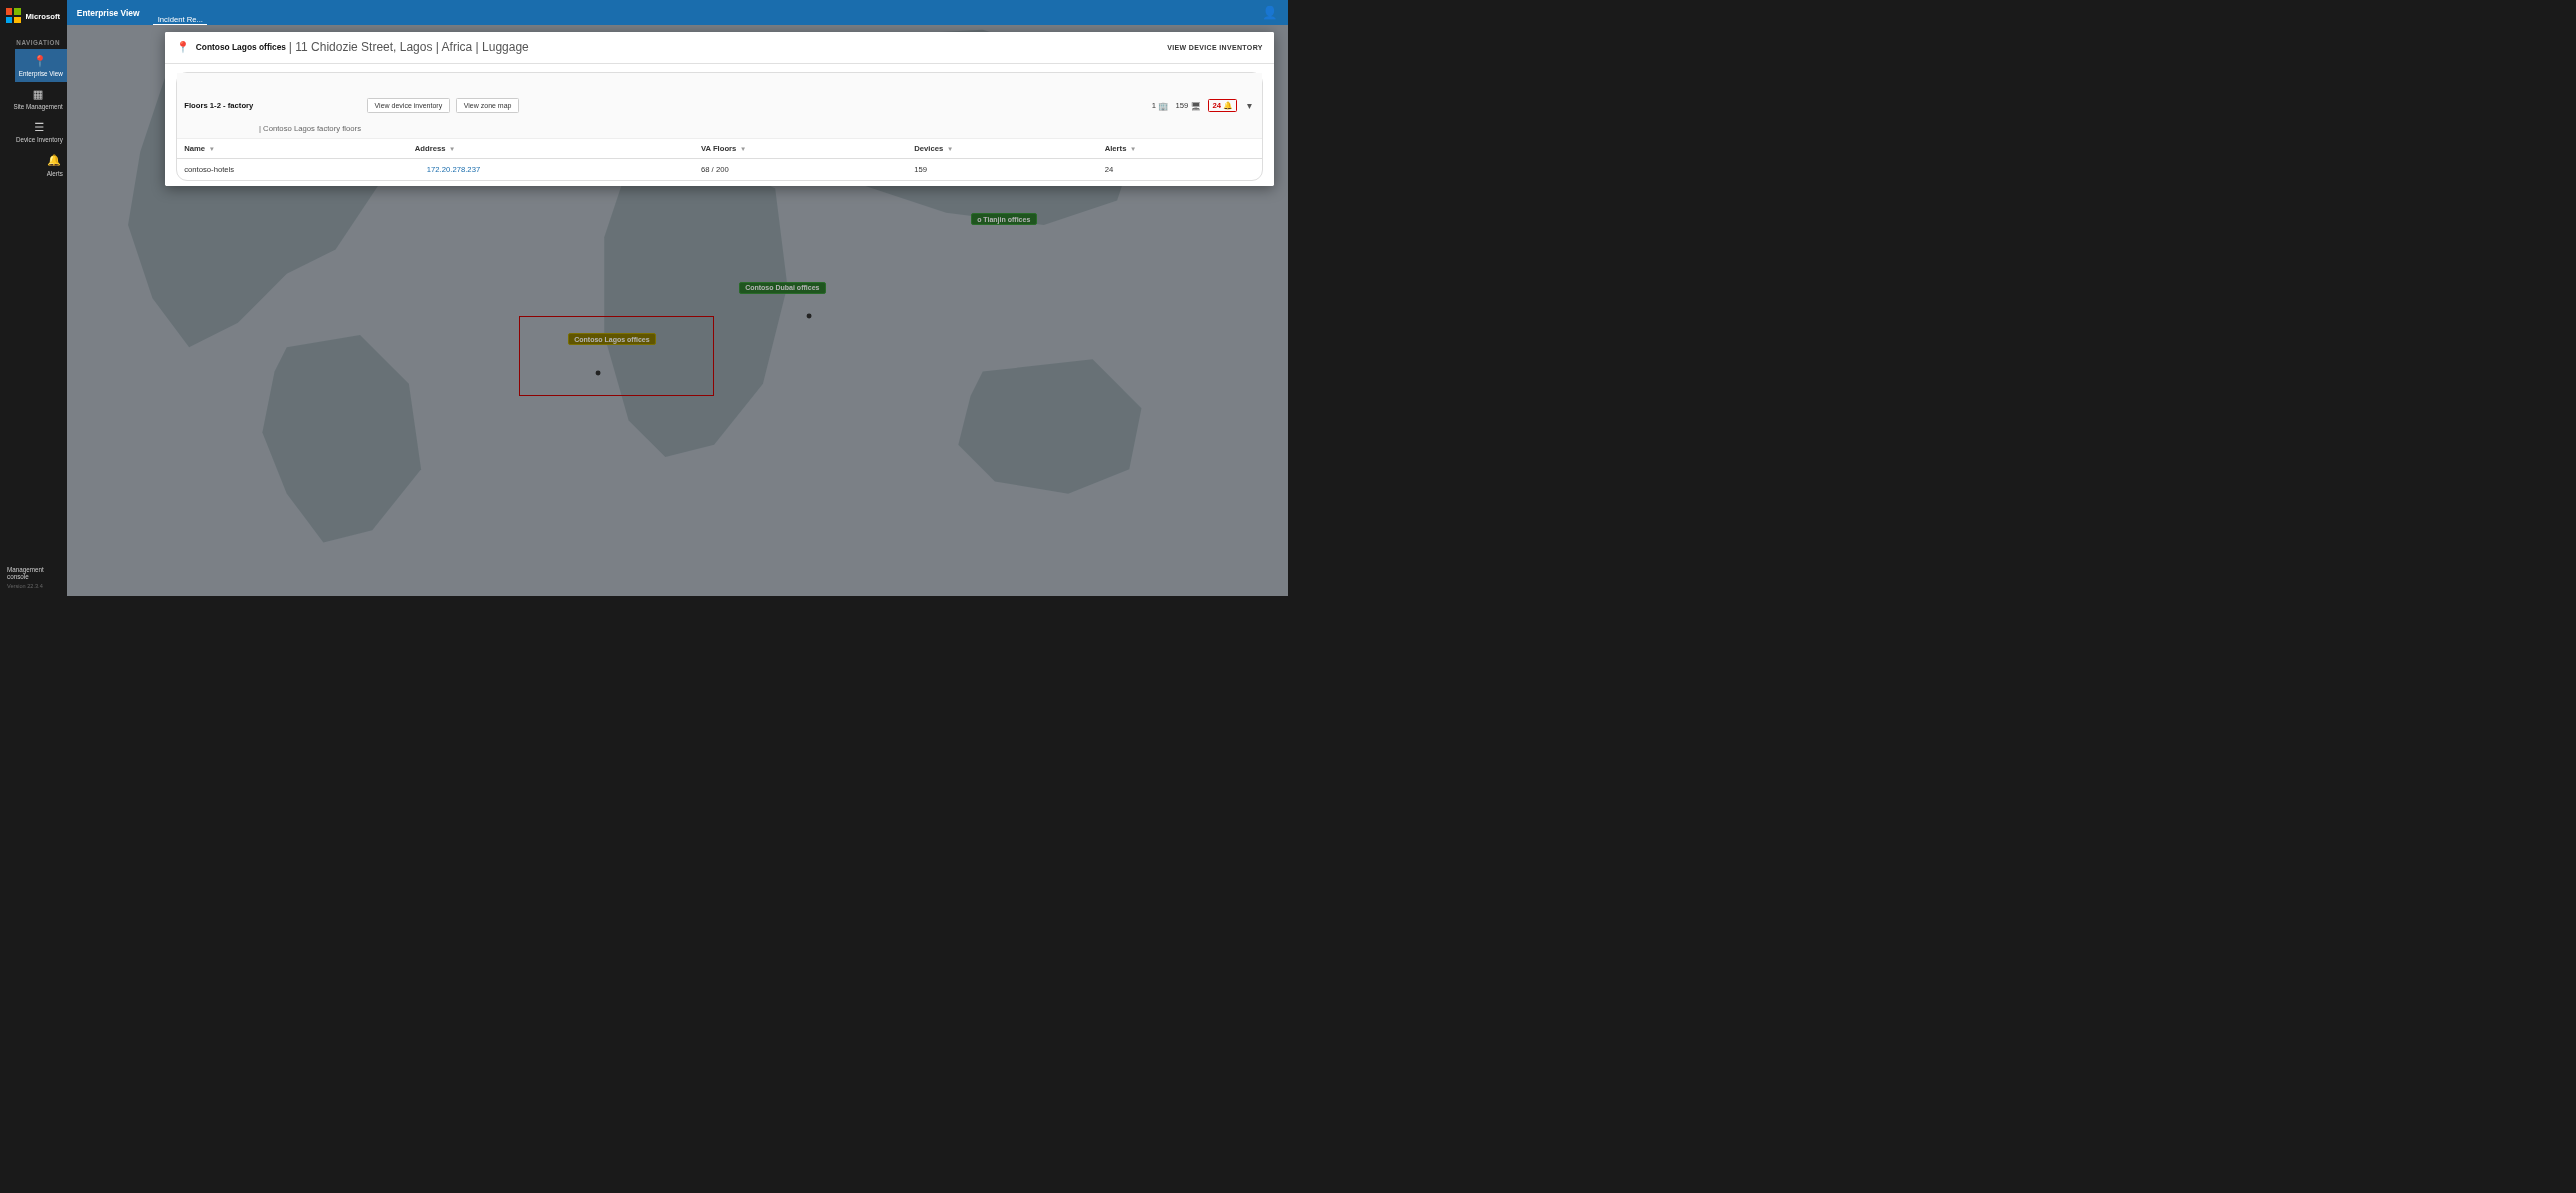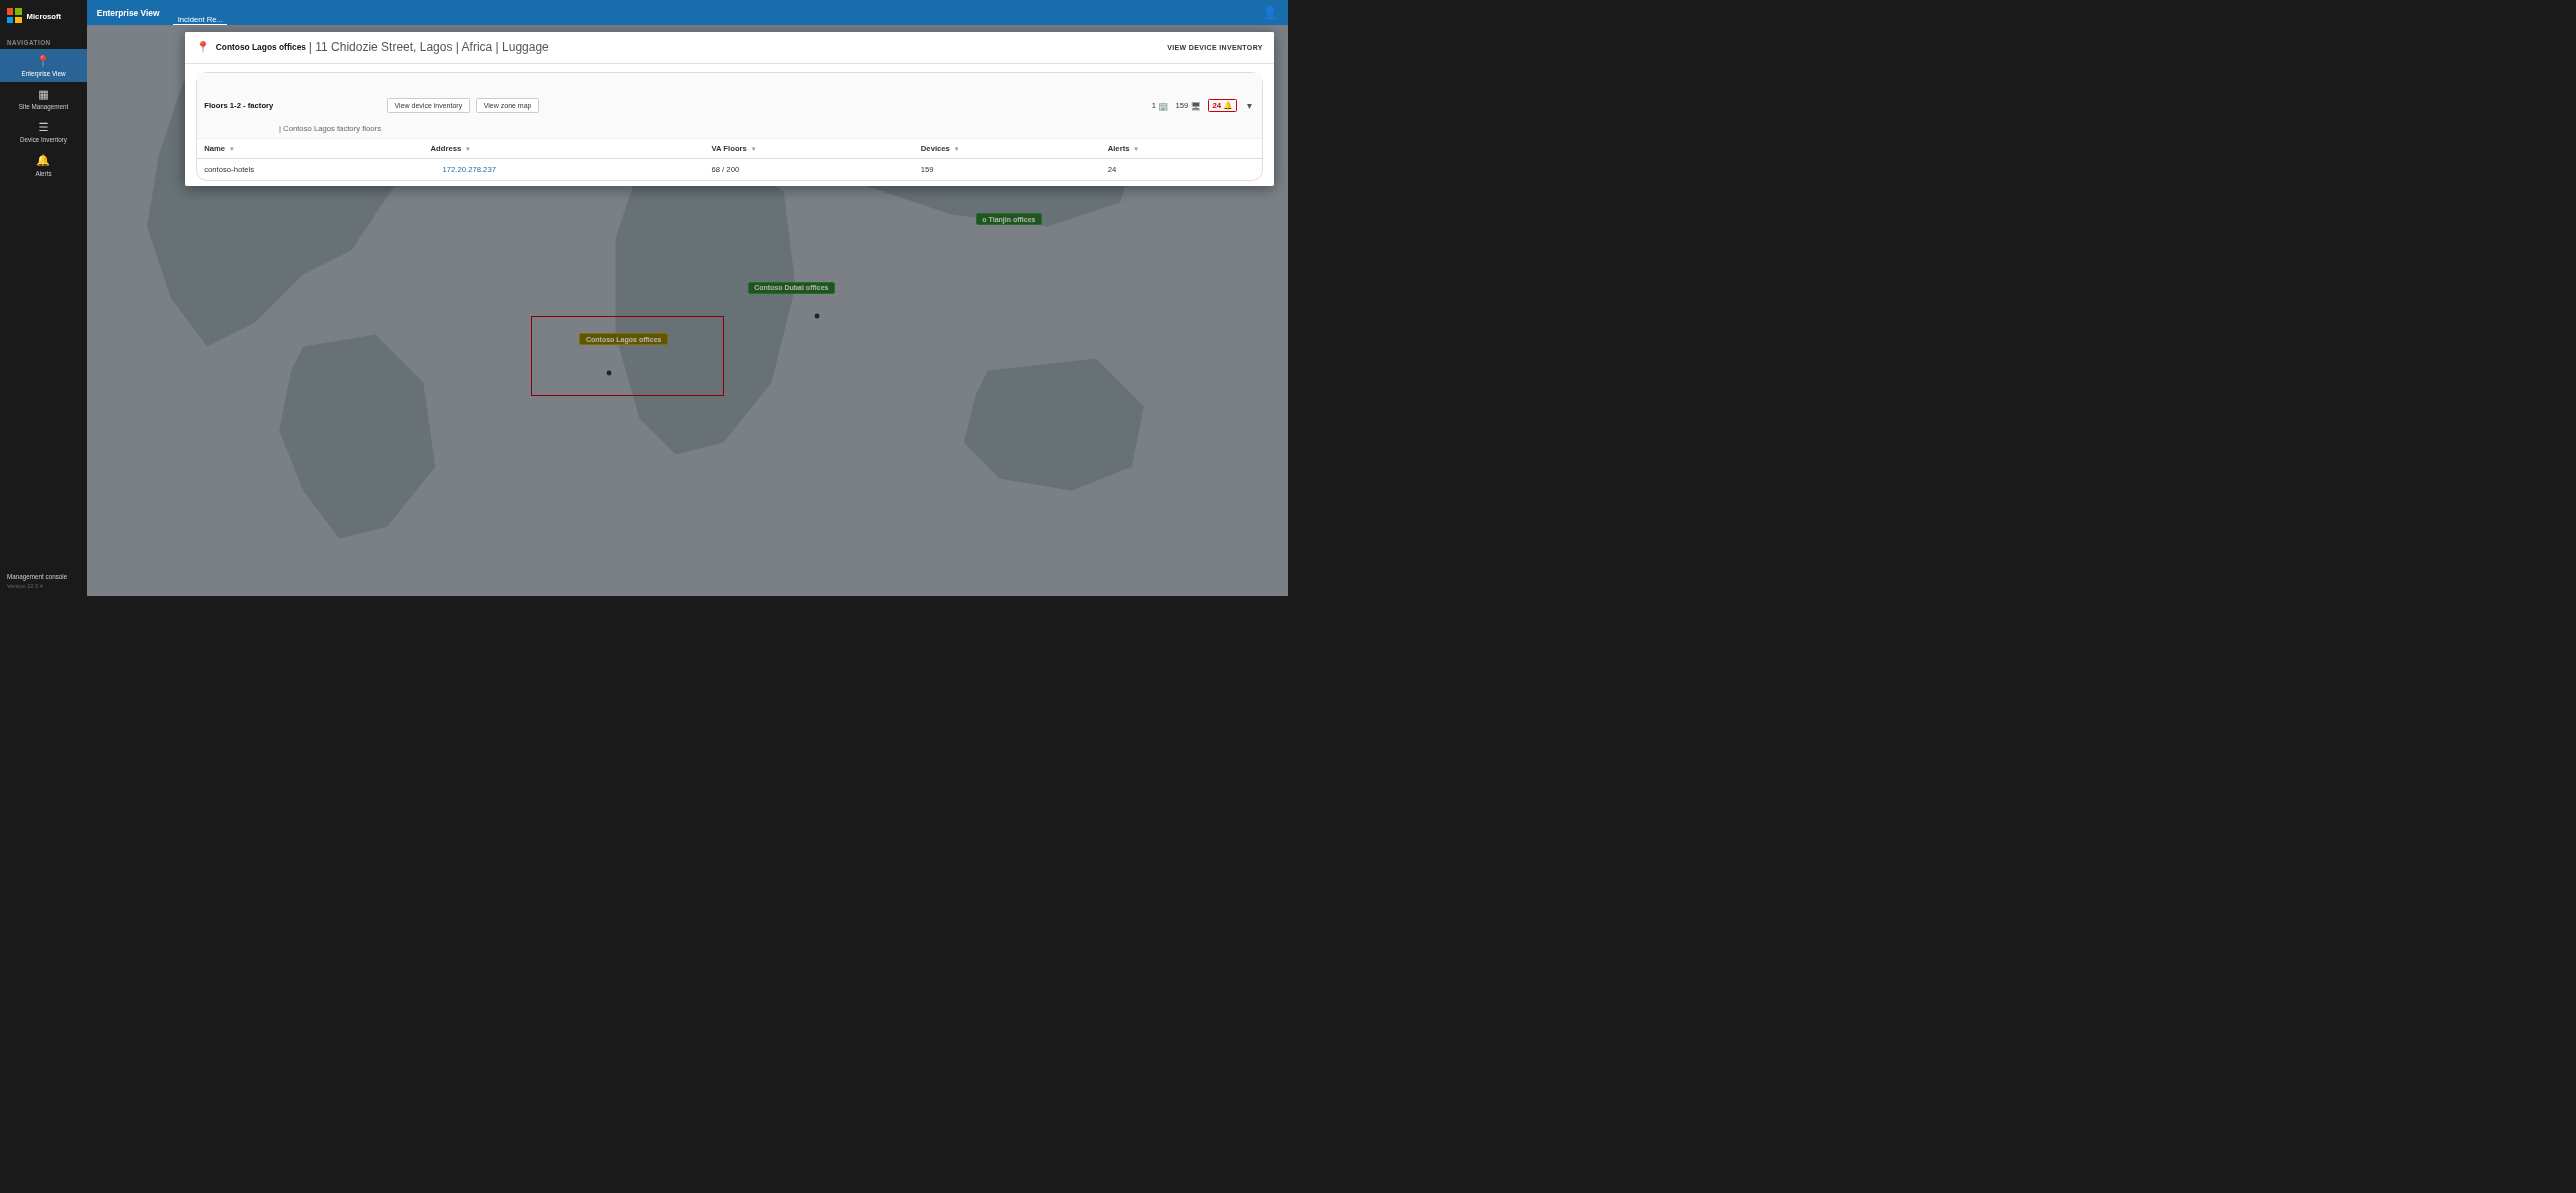--- a/index.html
+++ b/index.html
@@ -1,25 +1,26 @@
 <!DOCTYPE html>
 <html style="font-size:11.2px"><head>
   <meta charset="utf-8">
   <style>
     * { box-sizing: border-box; margin: 0; padding: 0; }
     body { font-family: 'Segoe UI', Arial, sans-serif; background: #1a1a1a; width: 1288px; height: 596px; overflow: hidden; display: flex; }
 
     
     .sidebar {
-      width: 87px;
+      width: 67px;
       background: #1a1a1a;
       display: flex;
       flex-direction: column;
       height: 100%;
       flex-shrink: 0;
+      align-items: flex-end;
     }
     .sidebar-logo {
       padding: 8.4px 7px;
       display: flex;
       align-items: center;
       gap: 4.2px;
     }
     .ms-logo {
       width: 15.4px;
       height: 15.4px;

